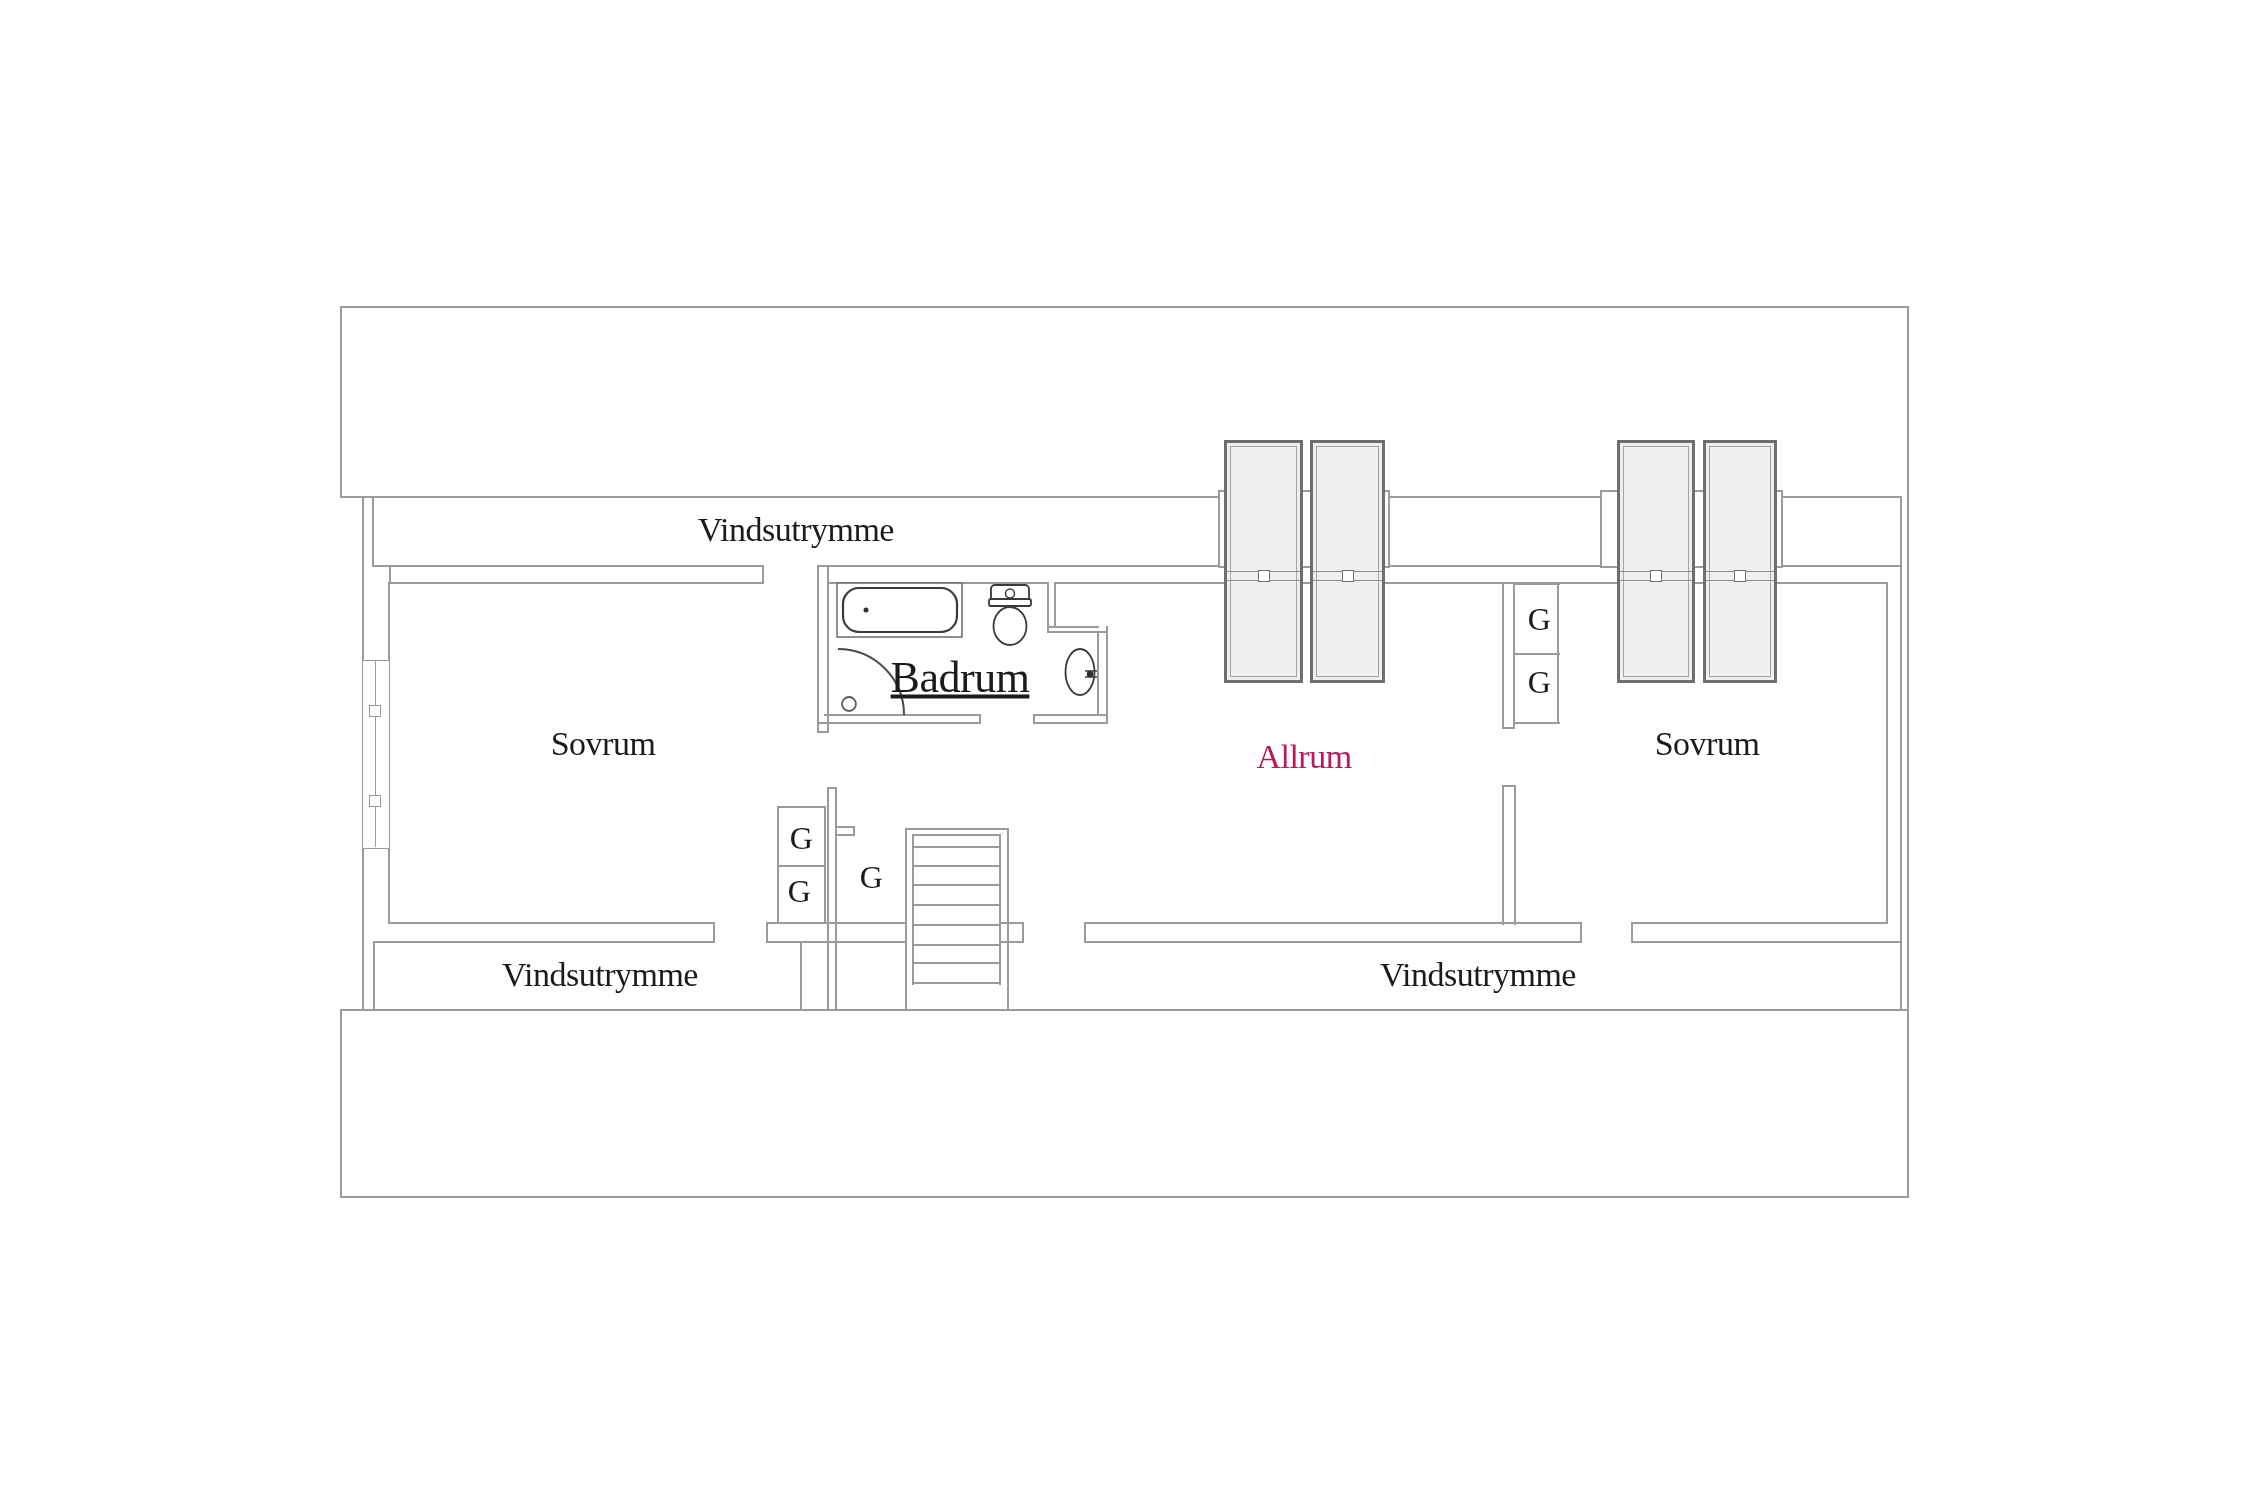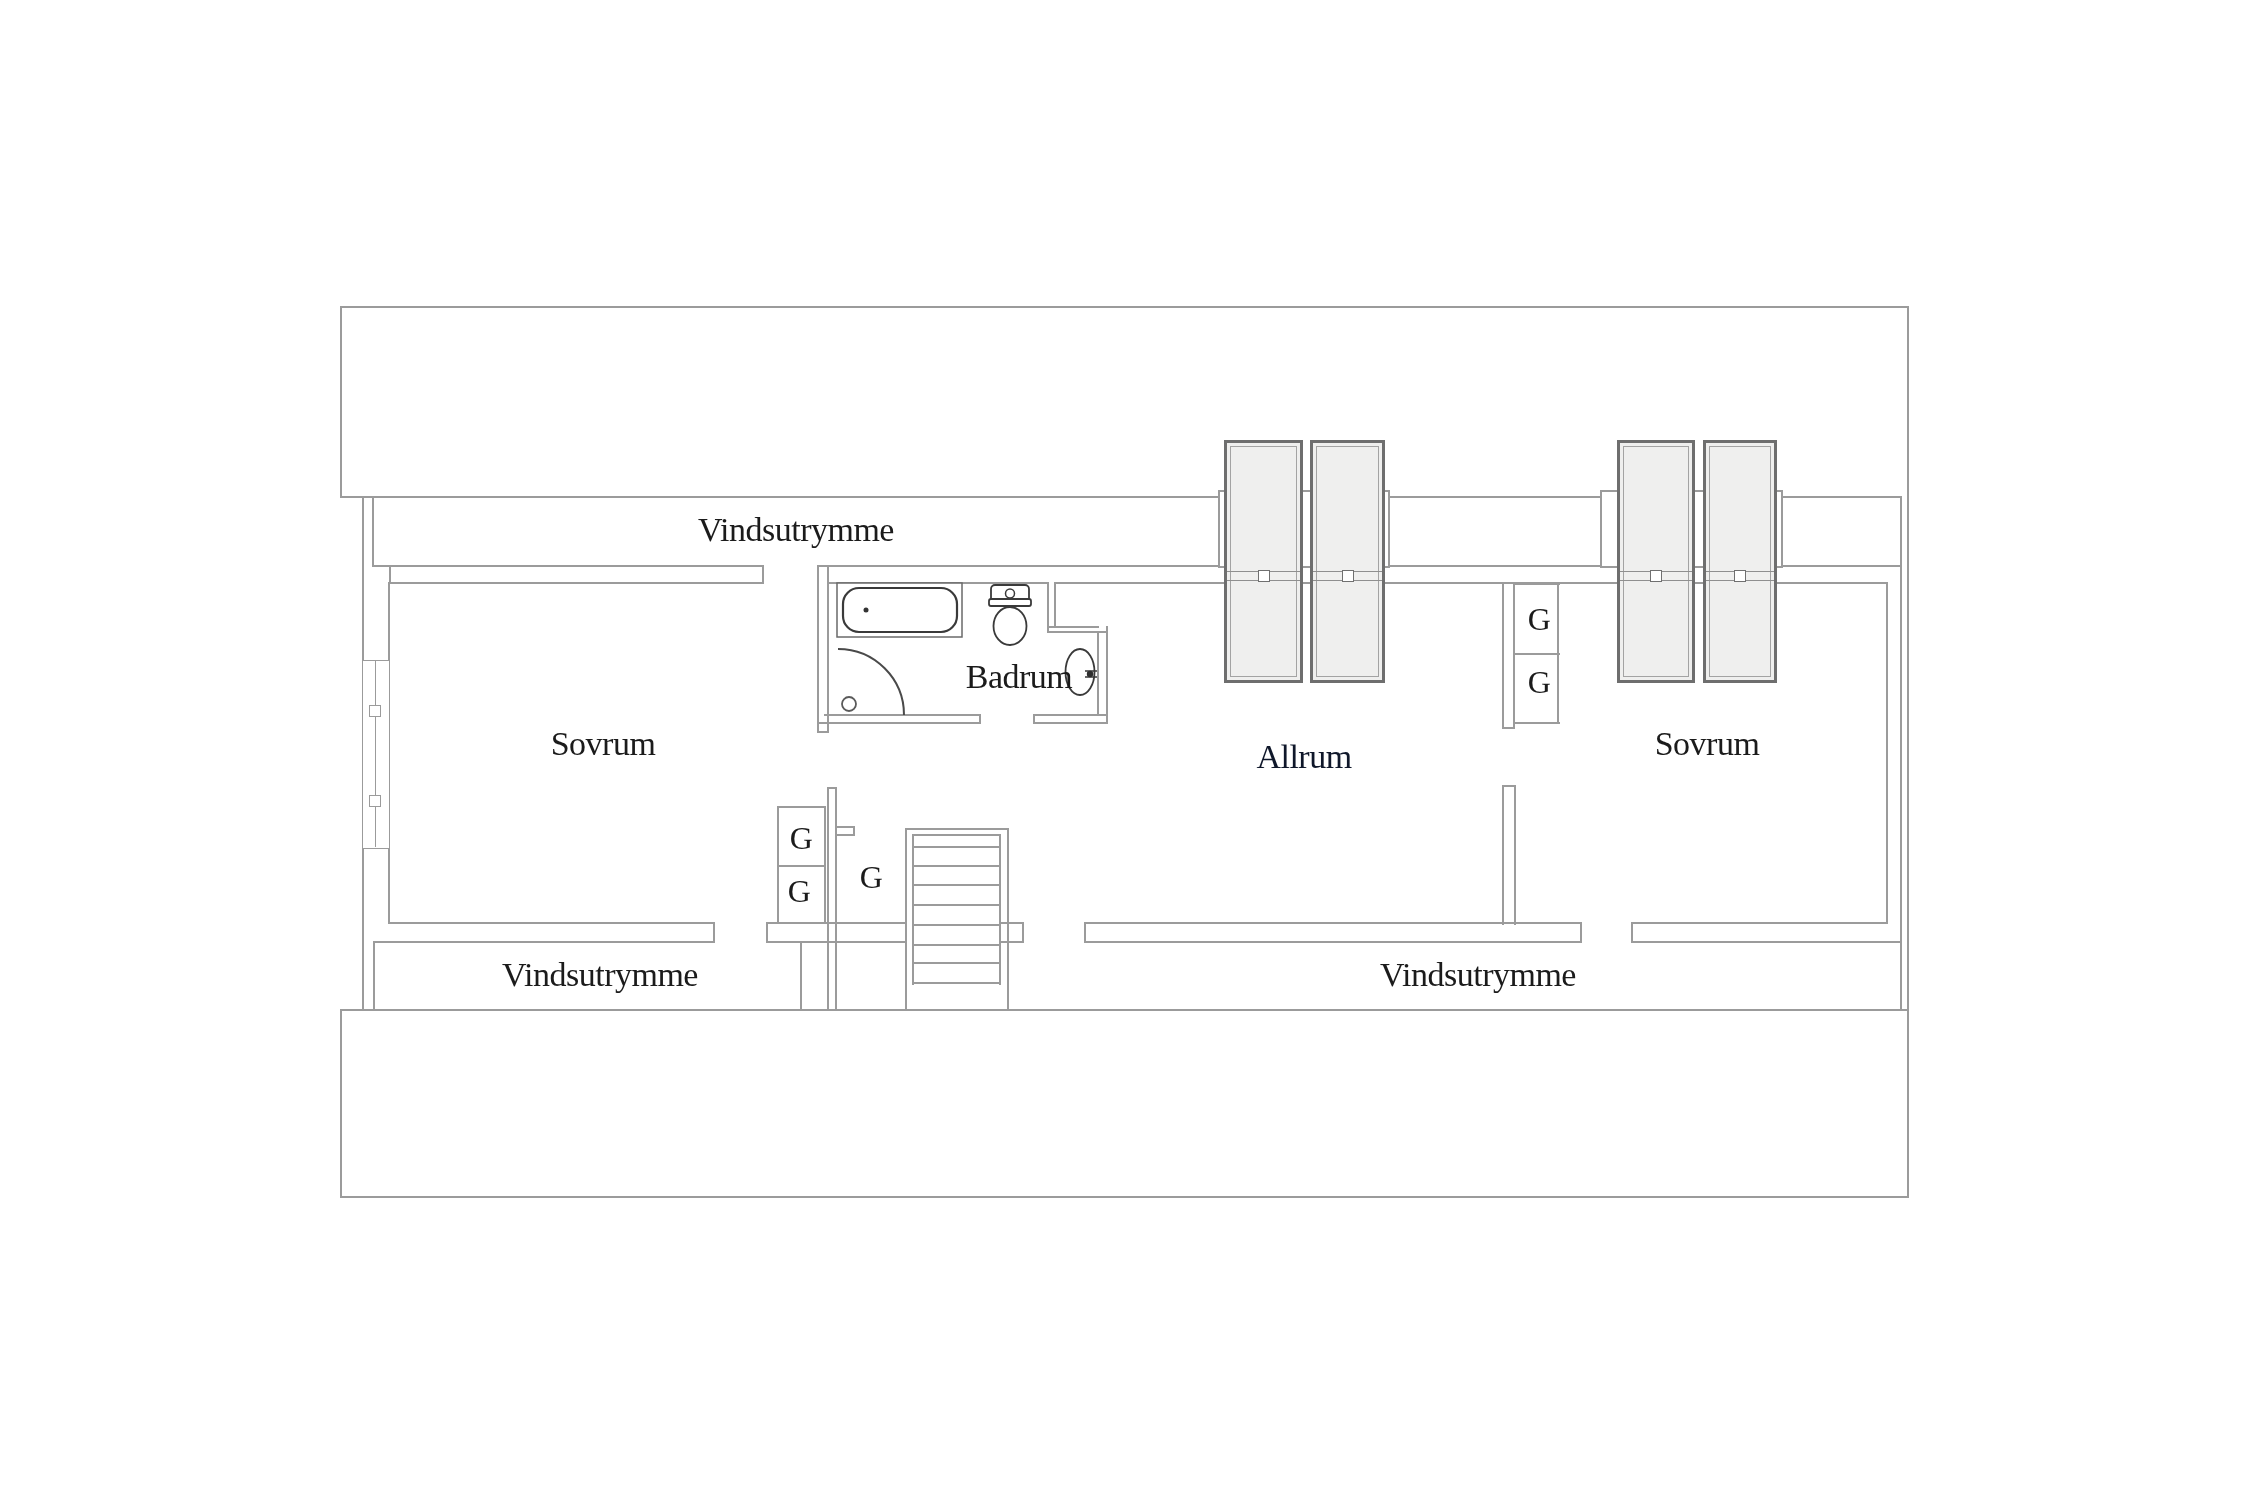--- a/index.html
+++ b/index.html
@@ -157,22 +157,22 @@
       <ellipse cx="1010" cy="626" rx="16.5" ry="19" fill="#ffffff" stroke="#3a3a3a" stroke-width="1.8"></ellipse>
       <ellipse cx="1080" cy="672" rx="14.5" ry="23" fill="#ffffff" stroke="#3a3a3a" stroke-width="1.8"></ellipse>
       <path d="M 1085 671 H 1097 M 1085 677 H 1097" fill="none" stroke="#3a3a3a" stroke-width="1.5"></path>
       <circle cx="1090" cy="674" r="3.2" fill="#2e2e2e"></circle>
       <path d="M 838 649 A 66 66 0 0 1 904 715" fill="none" stroke="#4a4a4a" stroke-width="2"></path>
       <circle cx="849" cy="704" r="7" fill="#ffffff" stroke="#5a5a5a" stroke-width="1.8"></circle>
     </svg>
   <div id="labels-layer">
       <div class="room-label" style="left: 796px; top: 530px; font-size: 34px; color: rgb(27, 27, 27);">Vindsutrymme</div>
       <div class="room-label" style="left: 603px; top: 744px; font-size: 34px; color: rgb(27, 27, 27);">Sovrum</div>
-      <div class="room-label" style="left: 1019px; top: 677px; font-size: 34px; color: rgb(27, 27, 27);">Badrum</div>
-      <div class="room-label" style="left: 1304px; top: 757px; font-size: 34px; color: #0f172a;">Allrum</div>
+      <div class="room-label" style="left: 960px; top: 677px; font-size: 44px; color: rgb(27, 27, 27); text-decoration: underline;">Badrum</div>
+      <div class="room-label" style="left: 1304px; top: 757px; font-size: 34px; color: #be185d;">Allrum</div>
       <div class="room-label" style="left: 1707px; top: 744px; font-size: 34px; color: rgb(27, 27, 27);">Sovrum</div>
       <div class="room-label" style="left: 600px; top: 975px; font-size: 34px; color: rgb(27, 27, 27);">Vindsutrymme</div>
       <div class="room-label" style="left: 1478px; top: 975px; font-size: 34px; color: rgb(27, 27, 27);">Vindsutrymme</div>
       <div class="room-label" style="left: 801px; top: 838px; font-size: 32px; color: rgb(27, 27, 27);">G</div>
       <div class="room-label" style="left: 799px; top: 891px; font-size: 32px; color: rgb(27, 27, 27);">G</div>
       <div class="room-label" style="left: 871px; top: 877px; font-size: 32px; color: rgb(27, 27, 27);">G</div>
       <div class="room-label" style="left: 1539px; top: 619px; font-size: 32px; color: rgb(27, 27, 27);">G</div>
       <div class="room-label" style="left: 1539px; top: 682px; font-size: 32px; color: rgb(27, 27, 27);">G</div>
     </div>
 </div>

